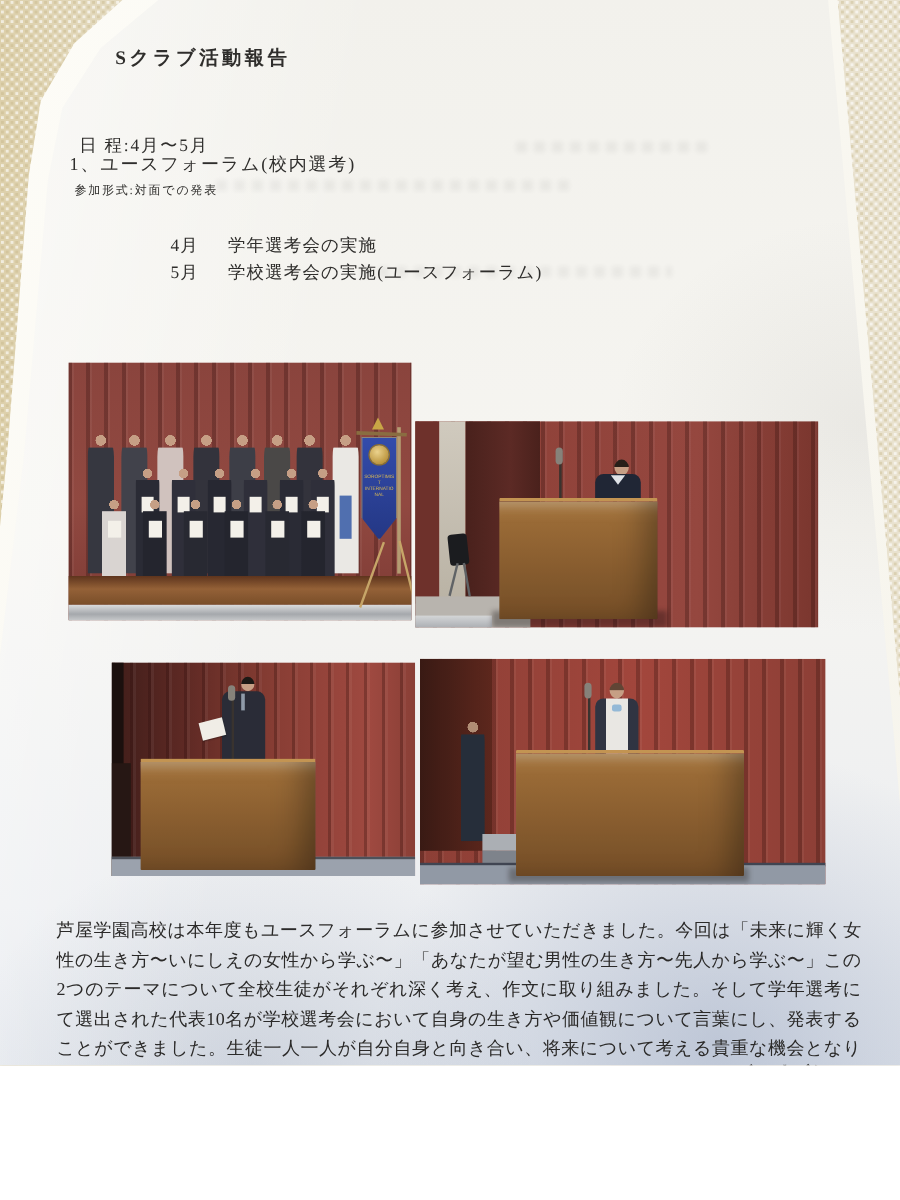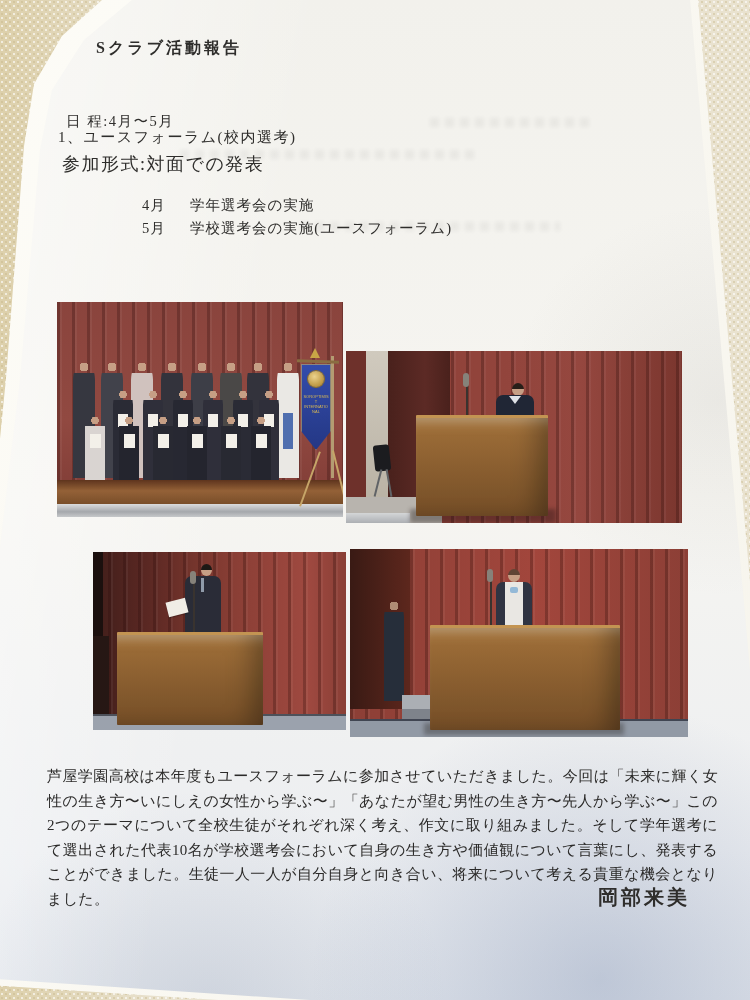--- a/index.html
+++ b/index.html
@@ -1,16 +1,16 @@
 <!DOCTYPE html>
 <html><head>
 <meta charset="utf-8">
 <style>
   html,body{margin:0;padding:0;}
-  #scene{position:relative;width:750px;height:1000px;overflow:hidden;
+  #scene{position:relative;width:750px;height:888px;overflow:hidden;
     font-family:"Liberation Serif","DejaVu Serif",serif;
     background-color:#e9e2cf;
     background-image:
       radial-gradient(circle 1.2px at 25% 25%, rgba(255,255,255,.6) 97%, transparent 100%),
       radial-gradient(circle 1.2px at 75% 75%, rgba(255,255,255,.6) 97%, transparent 100%),
       radial-gradient(circle 1.5px at 75% 25%, rgba(196,180,134,.4) 97%, transparent 100%),
       radial-gradient(circle 1.5px at 25% 75%, rgba(196,180,134,.4) 97%, transparent 100%),
       linear-gradient(90deg,#ddd0ab 0%, rgba(236,230,212,0) 22%);
     background-size:8px 8px,8px 8px,8px 8px,8px 8px,100% 100%;}
   #under-sheet{position:absolute;inset:0;background:linear-gradient(115deg,#fdfcf7,#f6f4ec);
@@ -22,21 +22,21 @@
       radial-gradient(55% 40% at 80% 98%, rgba(104,124,164,.30), transparent 70%),
       radial-gradient(45% 30% at 28% 100%, rgba(118,132,158,.18), transparent 70%),
       radial-gradient(40% 28% at 96% 40%, rgba(150,148,140,.12), transparent 70%),
       linear-gradient(100deg, rgba(255,255,255,.55), rgba(255,255,255,0) 35%),
       linear-gradient(180deg,#f2f1ec 0%,#f6f5f1 50%,#eceef1 85%,#e2e6ec 100%);
     filter:drop-shadow(0 2px 2px rgba(90,80,60,.3));}
   .txt{position:absolute;color:#2f2e2c;}
   #doc-title{left:96px;top:38px;font-size:16px;font-weight:700;letter-spacing:3px;}
   #section-heading{left:58px;top:84px;font-size:15px;letter-spacing:1.5px;margin-top:44px;}
   #date-line{left:66px;top:112px;font-size:14.5px;letter-spacing:1.5px;}
-  #participation-line{left:62px;top:152px;font-size:18px;letter-spacing:1.5px;}
+  #participation-line{left:62px;top:152px;font-size:10px;letter-spacing:1.5px;}
   #method{left:62px;top:194px;font-size:14.5px;letter-spacing:1px;}
   .method-row{display:grid;grid-template-columns:80px 48px auto;line-height:23px;}
   #photos-heading{left:47px;top:272px;font-size:14.5px;font-weight:700;letter-spacing:1px;
     font-family:"Liberation Sans","DejaVu Sans",sans-serif;color:#3a3938;}
   #body-paragraph{left:47px;top:736px;width:671px;font-size:15px;line-height:24.6px;
     text-align:justify;letter-spacing:.3px;color:#2b2a29;margin-top:28px;}
   #signature{left:598px;top:884px;font-size:20px;font-weight:600;letter-spacing:3px;}
   .ghost{position:absolute;height:9px;opacity:.05;filter:blur(2px);
     background:repeating-linear-gradient(90deg,#222 0 9px,transparent 9px 15px);}
   

